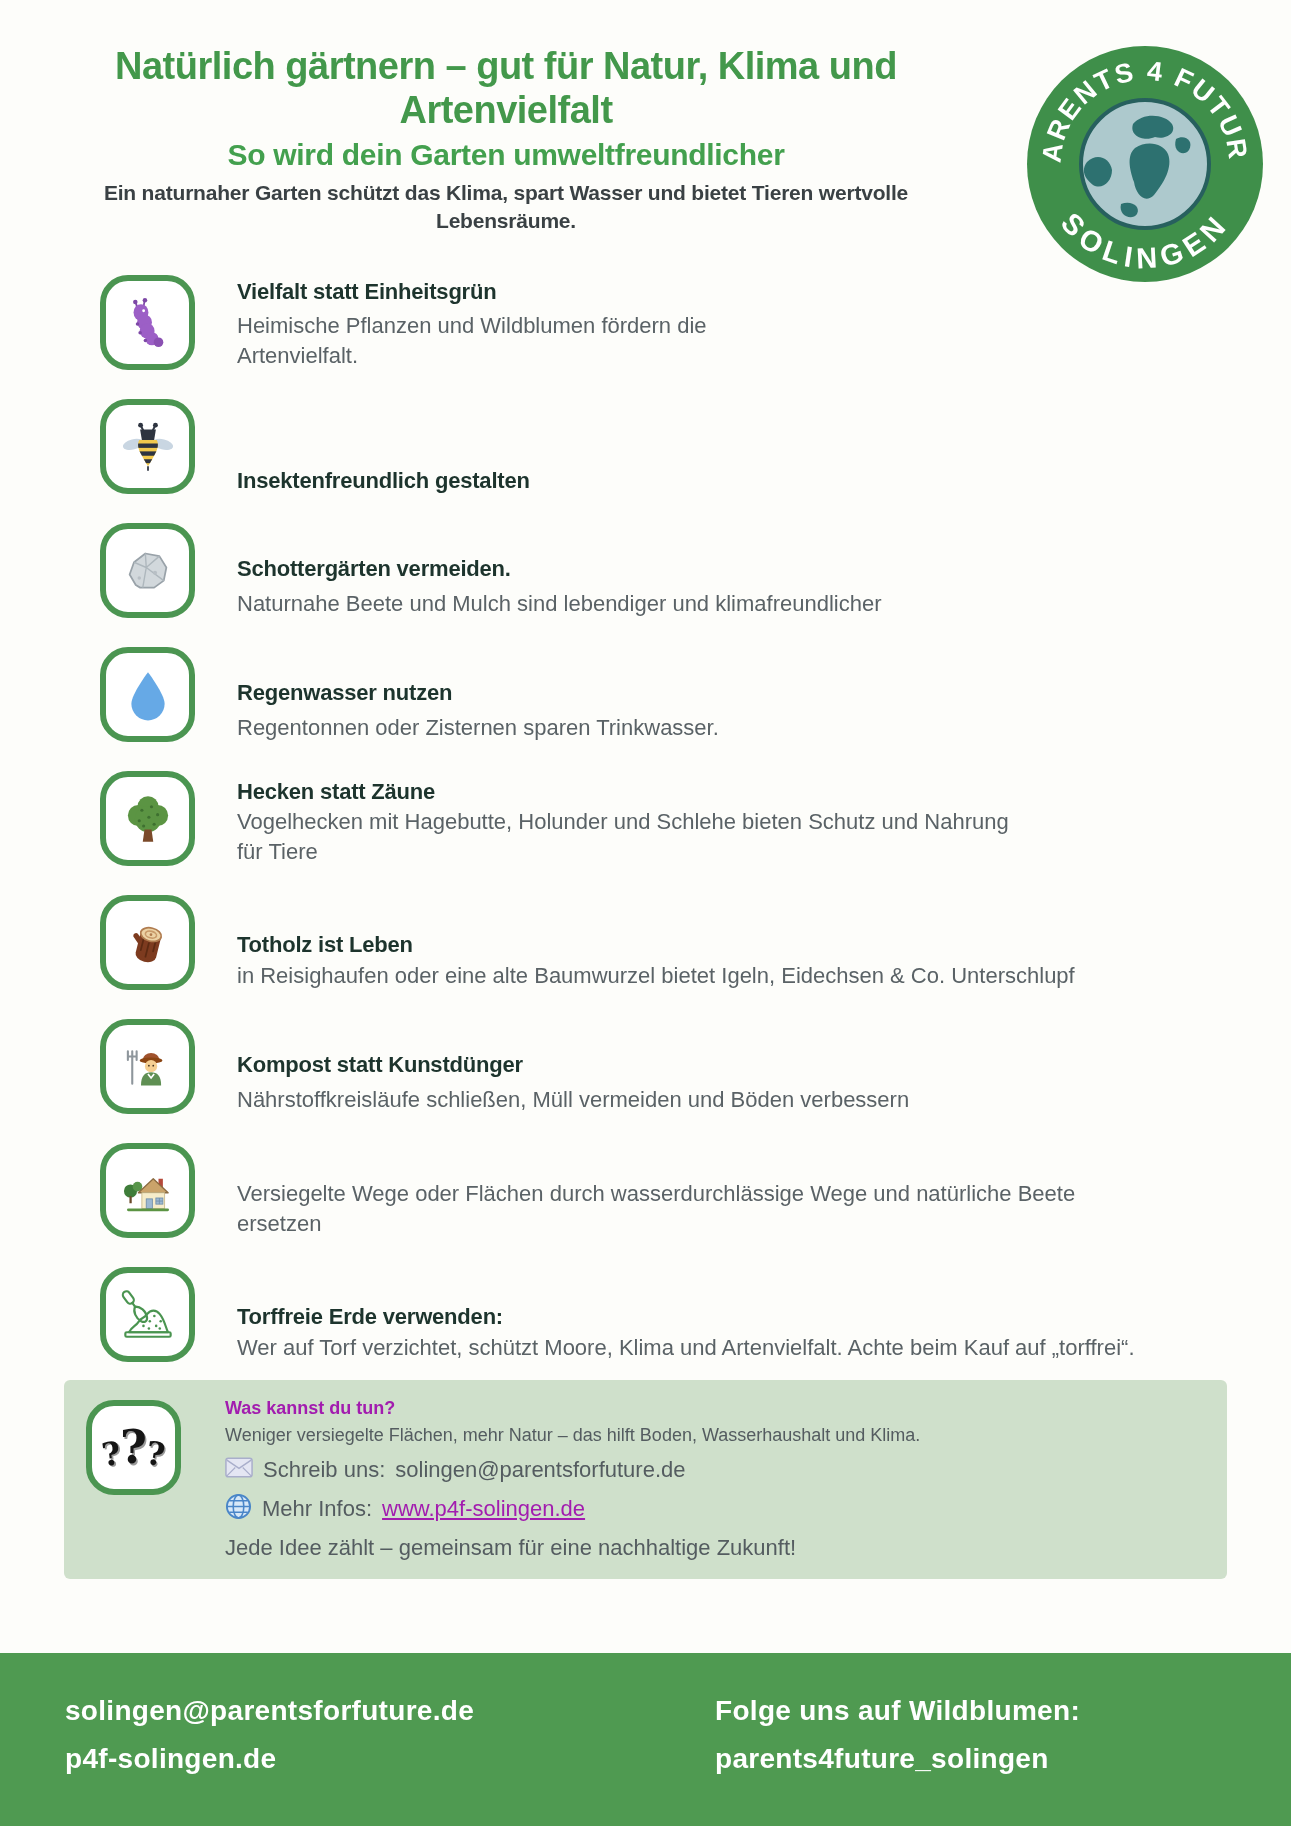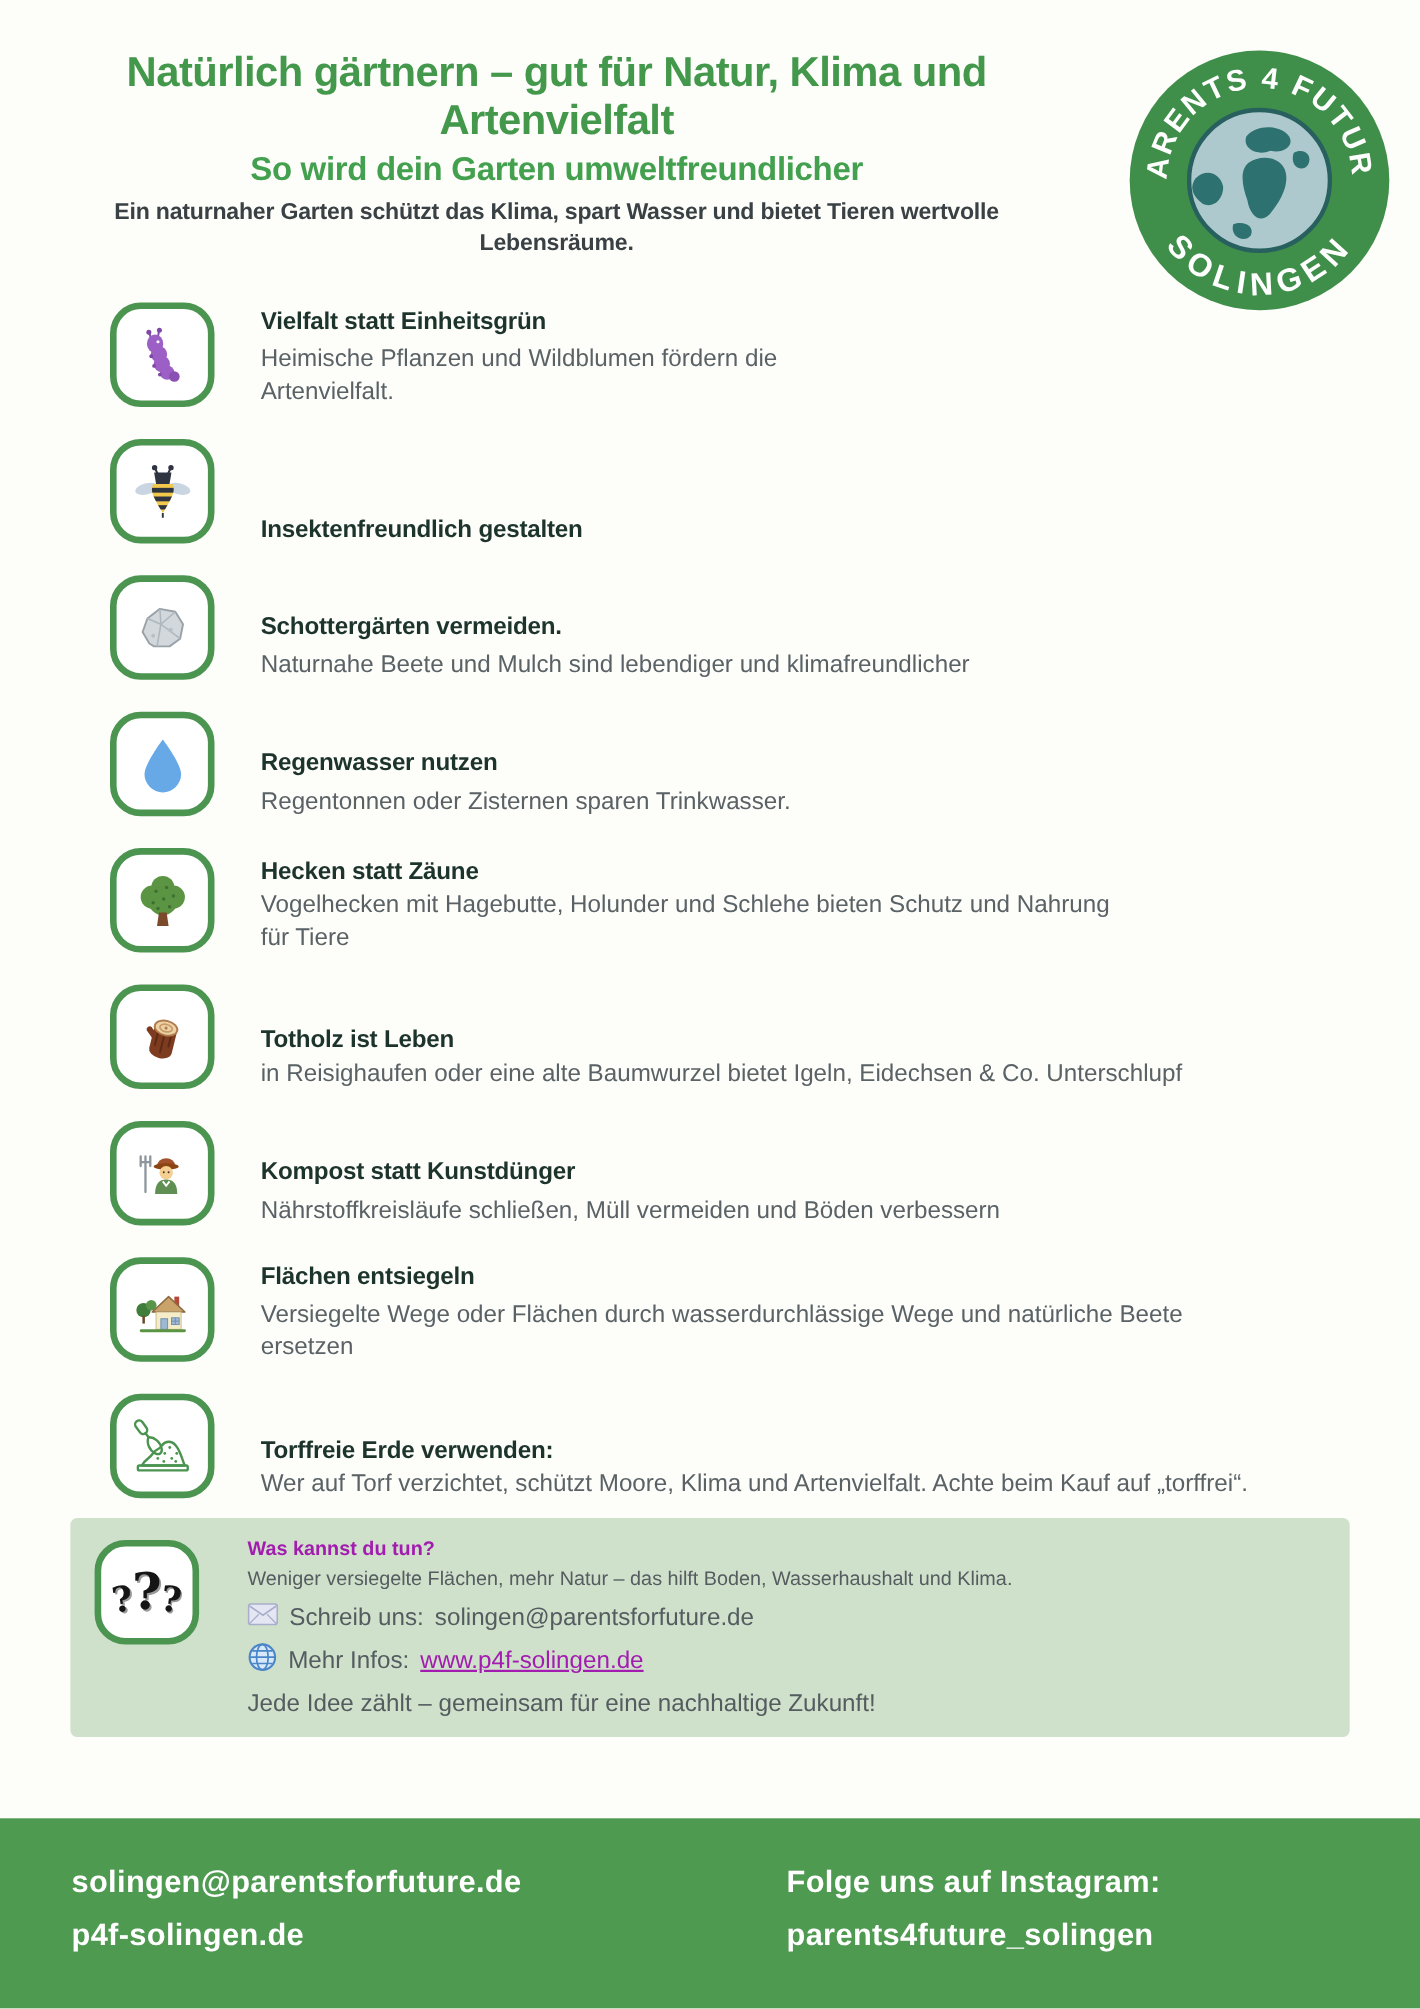--- a/index.html
+++ b/index.html
@@ -242,21 +242,20 @@
         <rect x="44" y="18" width="5" height="11" fill="#b5493a"></rect>
         <path d="M21,34 L38,18 L55,34 Z" fill="#caa36a" stroke="#8a6a3f" stroke-width="1.5" stroke-linejoin="round"></path>
         <rect x="25" y="34" width="26" height="18" fill="#f6ecca" stroke="#c9b98a"></rect>
         <rect x="30" y="41" width="7" height="11" fill="#9db8d2" stroke="#7190ab"></rect>
         <rect x="41" y="40" width="8" height="7" fill="#9db8d2" stroke="#7190ab"></rect>
         <path d="M45,40 v7 M41,43.5 h8" stroke="#7190ab" stroke-width="1"></path>
         <rect x="8" y="52" width="48" height="3" rx="1.5" fill="#5b9443"></rect>
       </svg>
     </div>
     <div class="row-text">
-      <div class="row-title">Flächen entsiegeln</div>
       <div class="row-body w870">Versiegelte Wege oder Flächen durch wasserdurchlässige Wege und natürliche Beete ersetzen</div>
     </div>
   </div>
 
   <div class="row">
     <div class="icon-box">
       <svg width="58" height="58" viewBox="0 0 64 64" fill="none" stroke="#4a9450" stroke-width="2.4" stroke-linejoin="round" stroke-linecap="round">
         <rect x="7" y="51" width="50" height="5" rx="1.5"></rect>
         <path d="M11,51 C15,44 18,45 22,39 C25,34 28,36 31,31 C35,26 41,26 45,31 C50,37 51,44 54,51 Z"></path>
         <g transform="rotate(-36 20 26)">
@@ -317,16 +316,16 @@
     <div class="cta-closing">Jede Idee zählt – gemeinsam für eine nachhaltige Zukunft!</div>
   </div>
 </section>
 
 <footer class="footer">
   <div class="f-left">
     <div>solingen@parentsforfuture.de</div>
     <div>p4f-solingen.de</div>
   </div>
   <div class="f-right">
-    <div>Folge uns auf Instagram:</div>
+    <div>Folge uns auf Wildblumen:</div>
     <div>parents4future_solingen</div>
   </div>
 </footer>
 
 </body></html>

